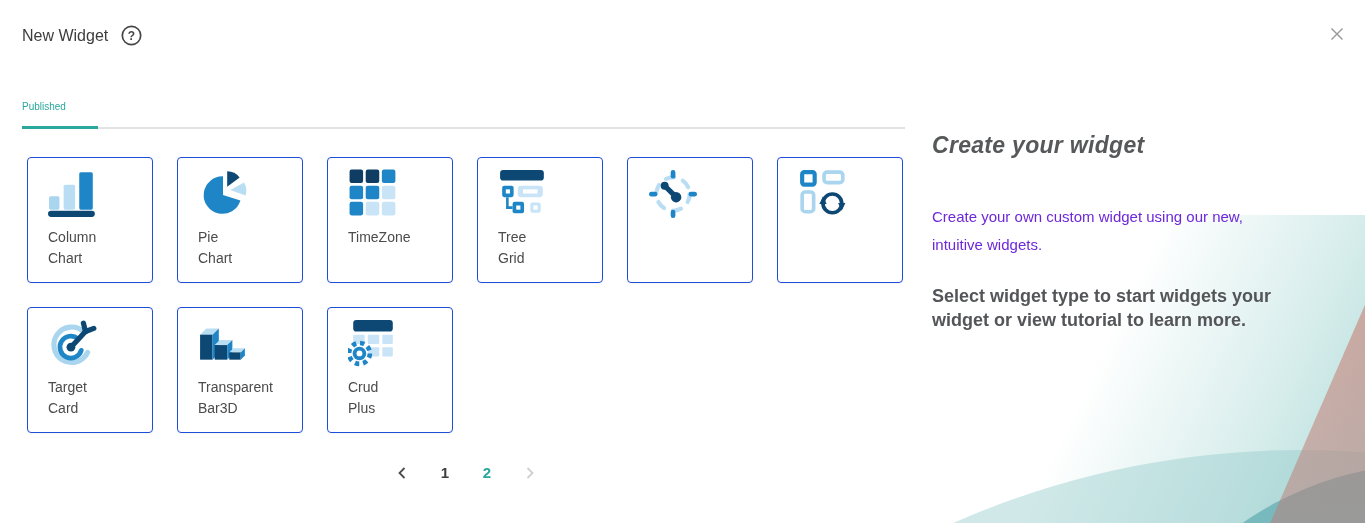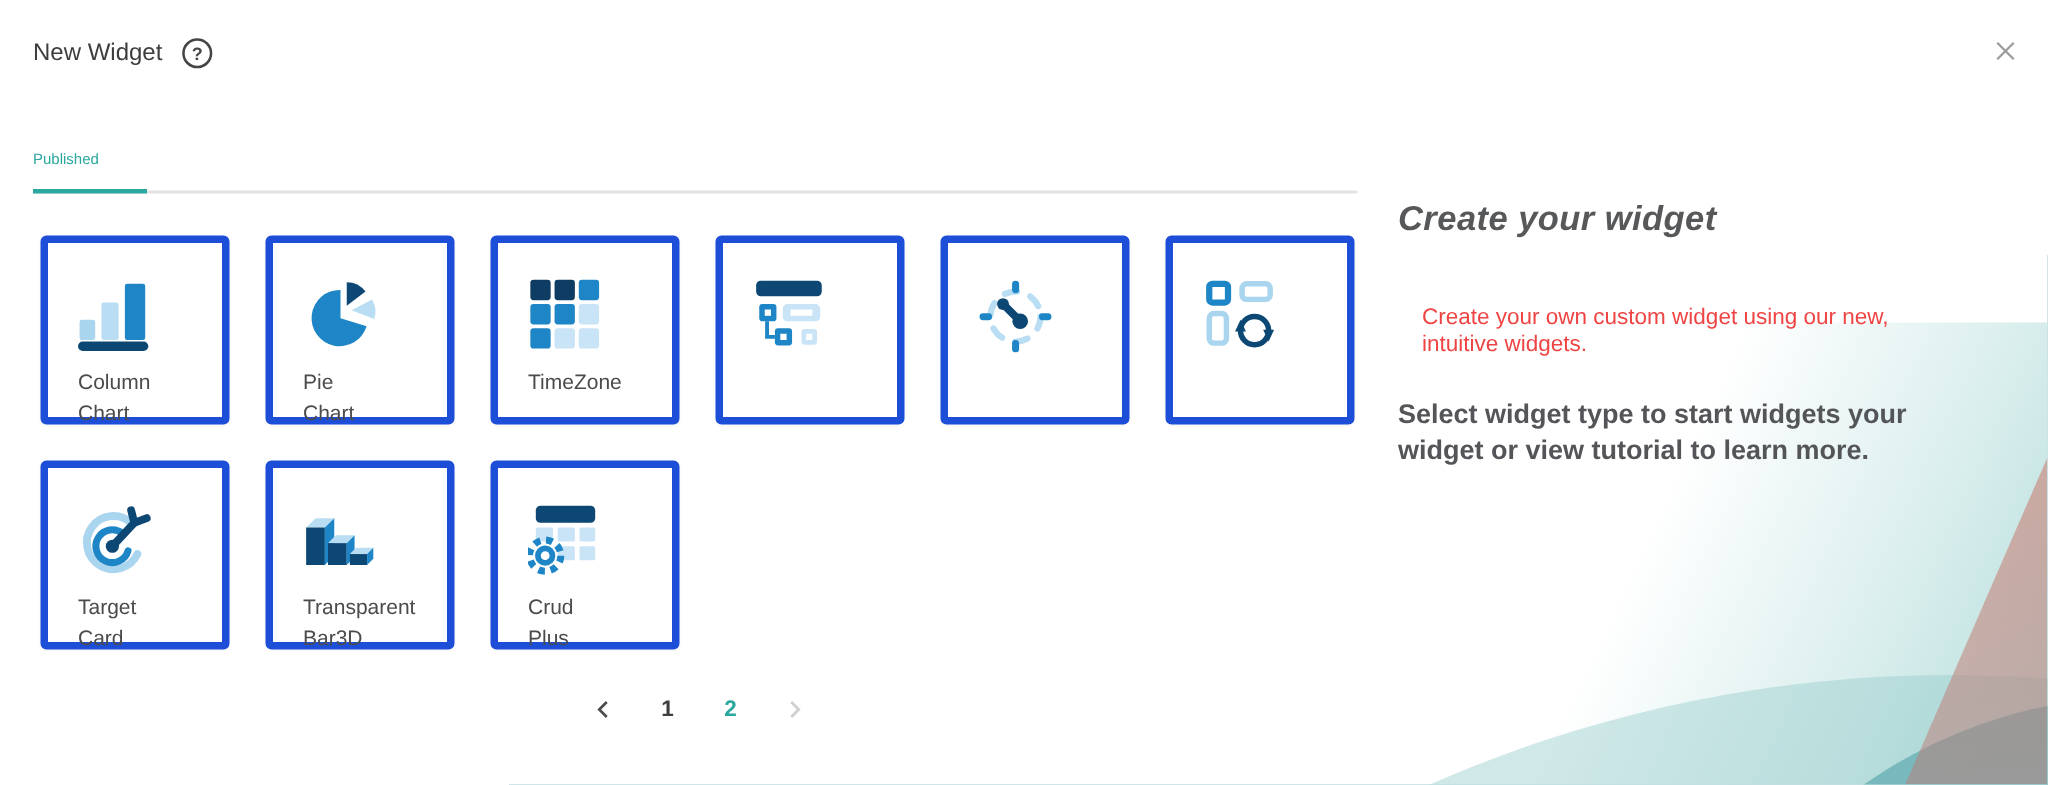--- a/index.html
+++ b/index.html
@@ -3,57 +3,57 @@
 <meta charset="utf-8">
 <style>
   * { box-sizing: border-box; margin: 0; padding: 0; }
   html,body { width:1365px; height:523px; }
   body {
     font-family: "Liberation Sans", sans-serif;
     background:#ffffff;
     position:relative;
     overflow:hidden;
   }
-  .dialog { position:relative; width:1365px; height:523px; background:#fff; }
+  .dialog { position:relative; width:1365px; height:523px; background:#fff;border-radius:30px; }
 
   
   .title-row { position:absolute; left:22px; top:25px; display:flex; align-items:center; gap:13px; z-index:3; }
   .dialog-title { font-size:16px; color:#3d3d3d; }
   .help-icon svg { display:block; }
   .close-btn { position:absolute; right:20px; top:26px; cursor:pointer; z-index:3; }
   .close-btn svg { display:block; }
 
   
   .tab-label { position:absolute; left:22px; top:101px; font-size:10px; color:#2aa79e; cursor:pointer; z-index:3; }
   .tab-underline { position:absolute; left:22px; top:127px; width:883px; height:2px; background:#e3e3e3; z-index:1; }
   .tab-underline-active { position:absolute; left:22px; top:126px; width:76px; height:3px; background:#2aa79e; z-index:2; }
 
   
   .grid { position:absolute; left:27px; top:157px; display:grid;
           grid-template-columns:repeat(6,126px); grid-auto-rows:126px; gap:24px; z-index:3; }
-  .card { background:#fff; border:5px solid #1d4ed8; border-radius:4px;
-          padding:23px 6px 0 20px; cursor:pointer; box-shadow:0 1px 2px rgba(0,0,0,0.04); }
+  .card { background:#fff; border:1px solid #1d4ed8; border-radius:4px;
+          padding:10px 6px 0 20px; cursor:pointer; box-shadow:0 1px 2px rgba(0,0,0,0.04); }
   .card .icon svg { display:block; }
   .card .label { display:block; margin-top:9px; font-size:14px; color:#4b4b4b; line-height:21px; }
   .card .label span { display:block; }
   .card.highlighted { outline:5px solid #d0232b; outline-offset:2px; }
 
   
   .pagination { position:absolute; left:27px; top:464px; width:878px; display:flex;
                 justify-content:center; align-items:center; gap:30px; font-size:15px;
                 font-weight:bold; color:#3e3e3e; z-index:3; }
   .pagination .chev { display:flex; align-items:center; cursor:pointer; }
   .pagination .page { cursor:pointer; width:12px; text-align:center; }
   .pagination .page.active { color:#2aa79e; }
   .pagination .chev.disabled { cursor:default; }
 
   
   .info { position:absolute; left:932px; top:132px; width:410px; z-index:3; }
   .info h2 { font-size:23px; font-weight:bold; color:#57585a; letter-spacing:0.3px; margin:0 0 44px 0;font-style:italic; }
-  .info .desc { font-size:15px; color:#ef4444; line-height:18px; width:348px; margin:0 0 25px 16px; }
+  .info .desc { font-size:15px; color:#6d28d9; line-height:28px; width:348px; margin:0 0 25px 0; }
   .info .instruction { font-size:18px; font-weight:bold; color:#545558; line-height:24px; width:358px; margin:0; }
 
   
   .decor { position:absolute; pointer-events:none; }
   .decor-wash { left:935px; top:215px; width:430px; height:308px; z-index:0;
     background:linear-gradient(115deg, rgba(255,255,255,0) 40%, rgba(187,225,222,0.55) 72%, rgba(160,211,209,0.8) 100%); }
   .decor-blob-light { left:440px; top:450px; width:1720px; height:1720px; border-radius:50%;
     background:rgba(150,205,203,0.45); z-index:0; }
   .decor-blob-dark { left:1103px; top:464px; width:654px; height:654px; border-radius:50%;
     background:rgba(105,176,183,0.8); z-index:0; }
@@ -150,20 +150,24 @@
           <rect x="7.5" y="20.5" width="4" height="4" fill="#fff"></rect>
           <rect x="19" y="17" width="24" height="11" rx="3" fill="#c9e4f7"></rect>
           <rect x="24" y="20.5" width="14" height="4" fill="#fff"></rect>
           <polyline points="9,28 9,38 14,38" fill="none" stroke="#1e86c6" stroke-width="2.5"></polyline>
           <rect x="14" y="32.5" width="11" height="11" rx="2" fill="#1e86c6"></rect>
           <rect x="17.5" y="36" width="4" height="4" fill="#fff"></rect>
           <rect x="31" y="33" width="10" height="10" rx="2" fill="#c9e4f7"></rect>
           <rect x="34" y="36" width="4" height="4" fill="#fff"></rect>
         </svg>
       </span>
+      <span class="label">
+        <span>Tree</span>
+          <span>Grid</span>
+      </span>
     </div>
 
     <div class="card">
       <span class="icon">
         <svg width="50" height="50" viewBox="0 0 48 48">
           <circle cx="24" cy="25" r="16" fill="none" stroke="#b9def4" stroke-width="4" stroke-dasharray="8 9" stroke-linecap="round"></circle>
           <rect x="21.8" y="2" width="4.5" height="8" rx="2.2" fill="#1e86c6"></rect>
           <rect x="21.8" y="40" width="4.5" height="8" rx="2.2" fill="#1e86c6"></rect>
           <rect x="1" y="22.8" width="8" height="4.5" rx="2.2" fill="#1e86c6"></rect>
           <rect x="39" y="22.8" width="8" height="4.5" rx="2.2" fill="#1e86c6"></rect>

